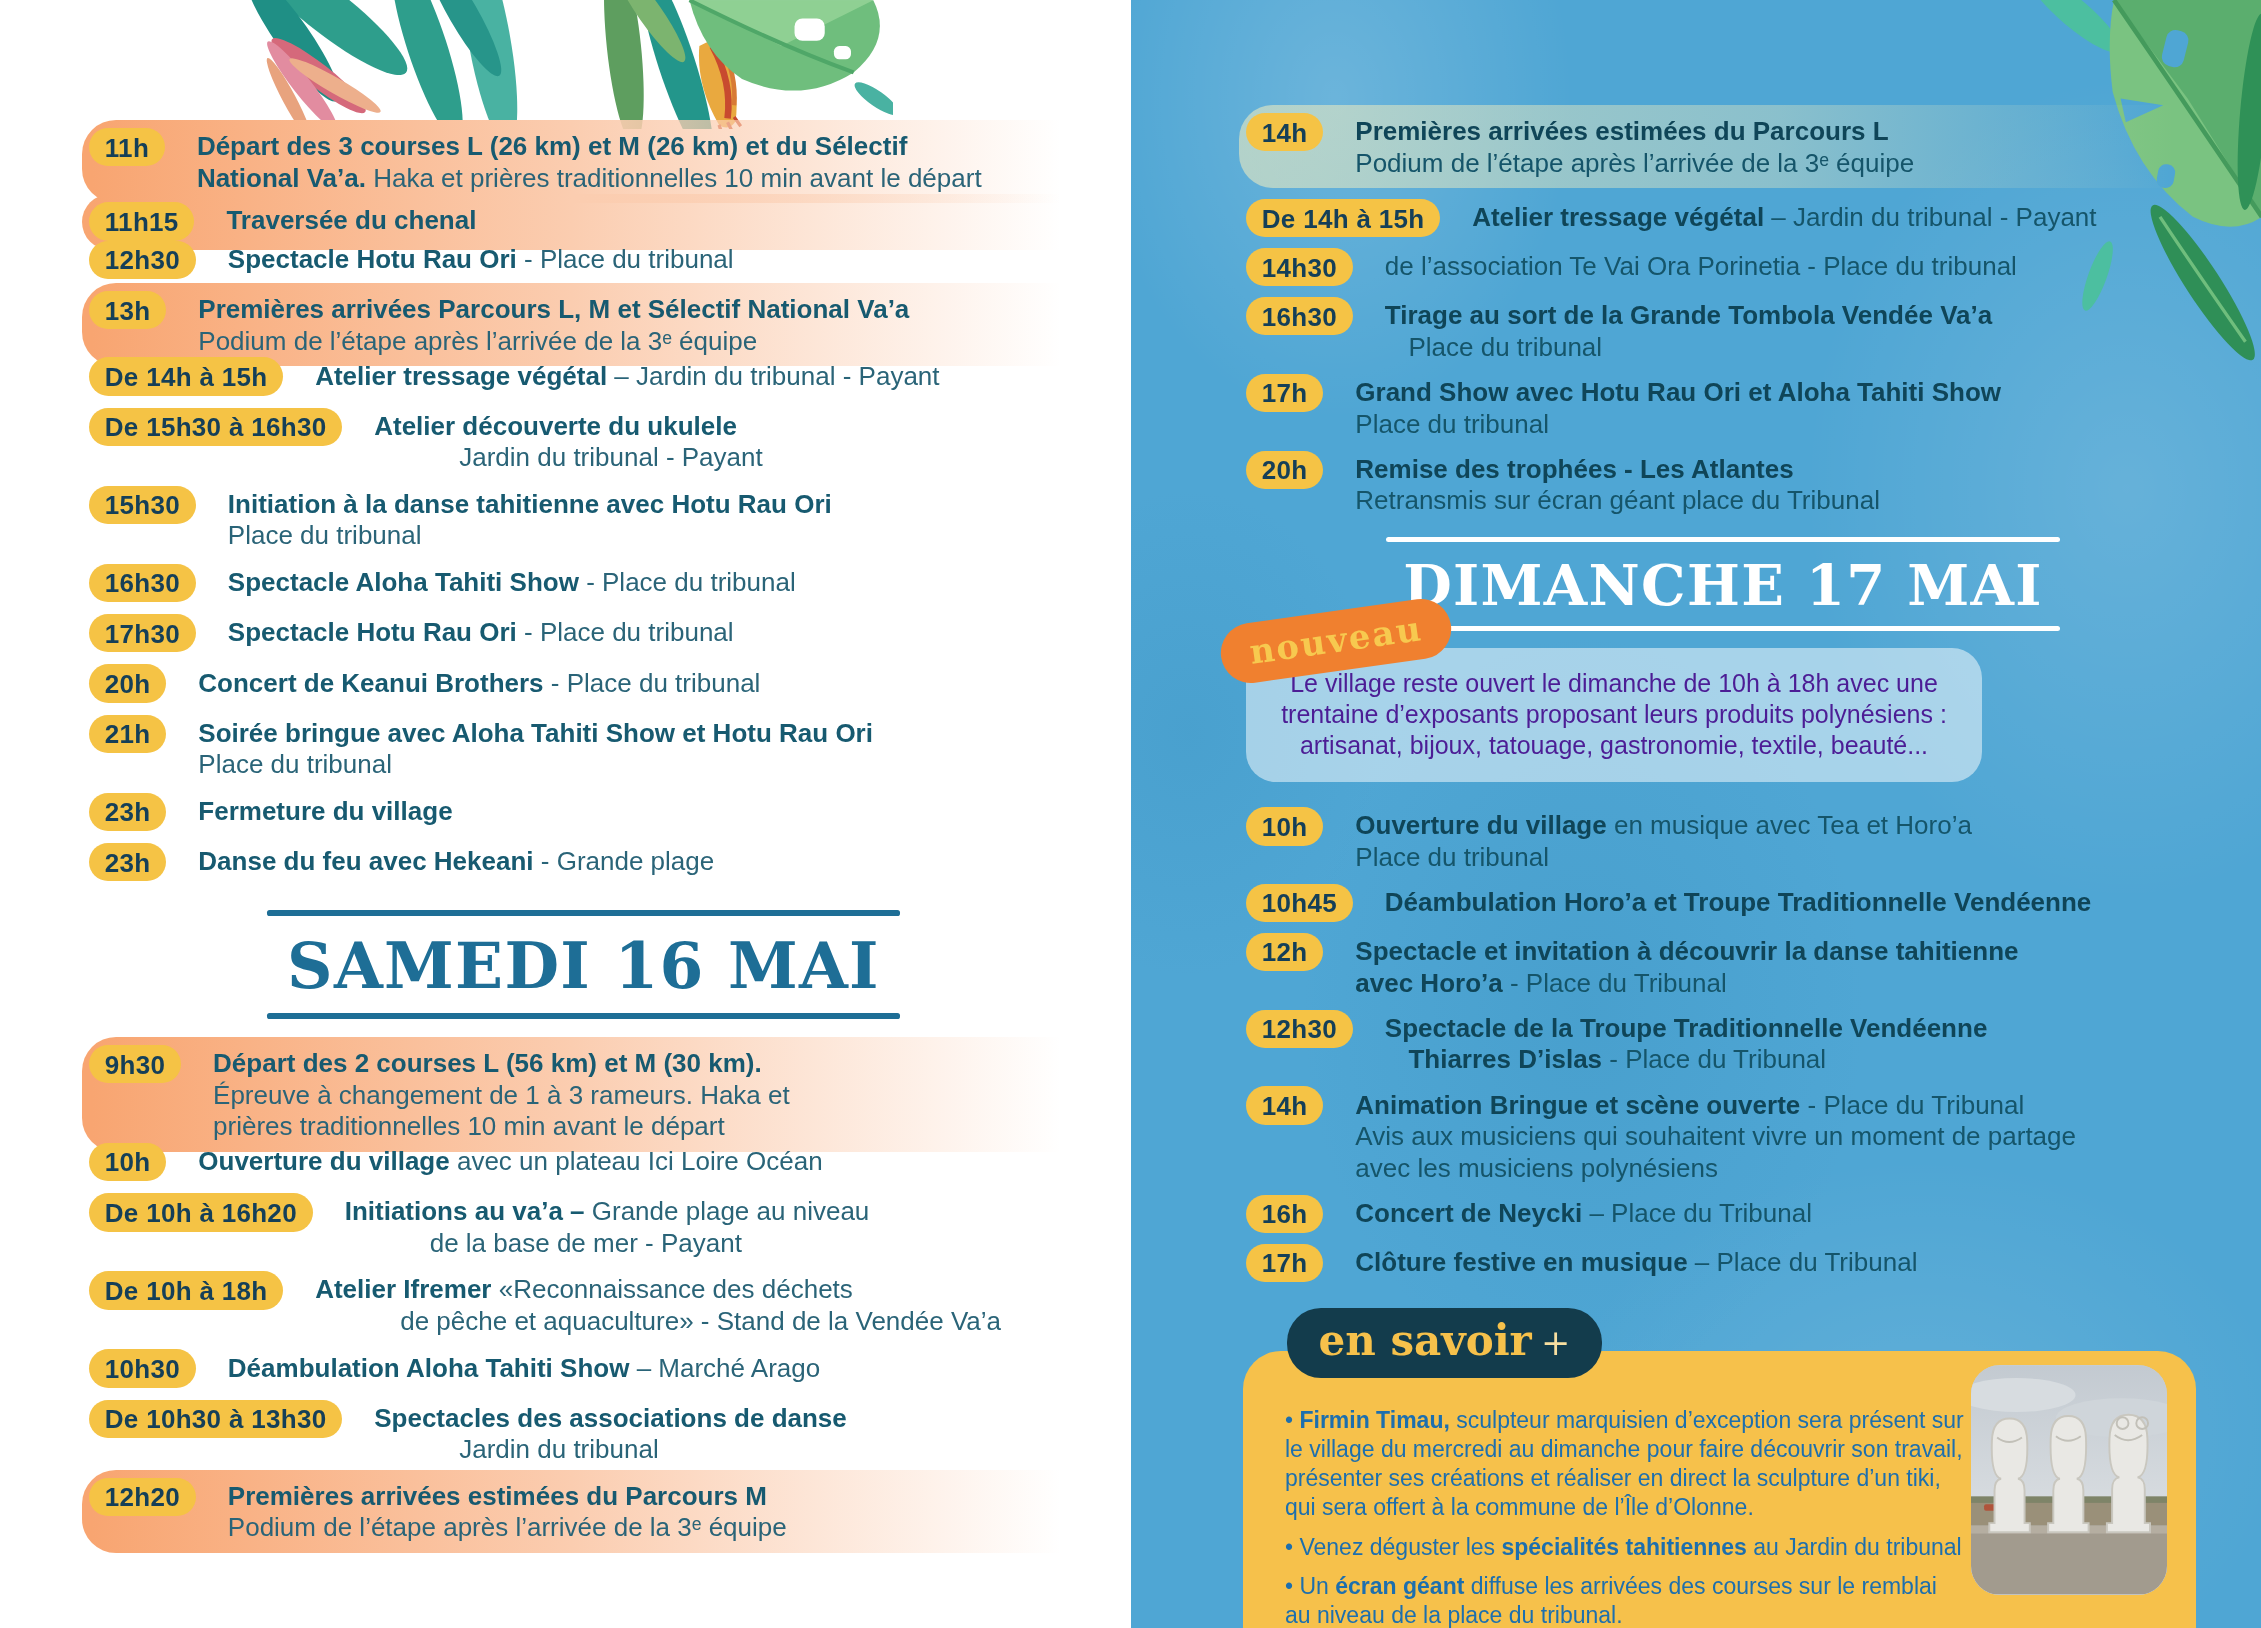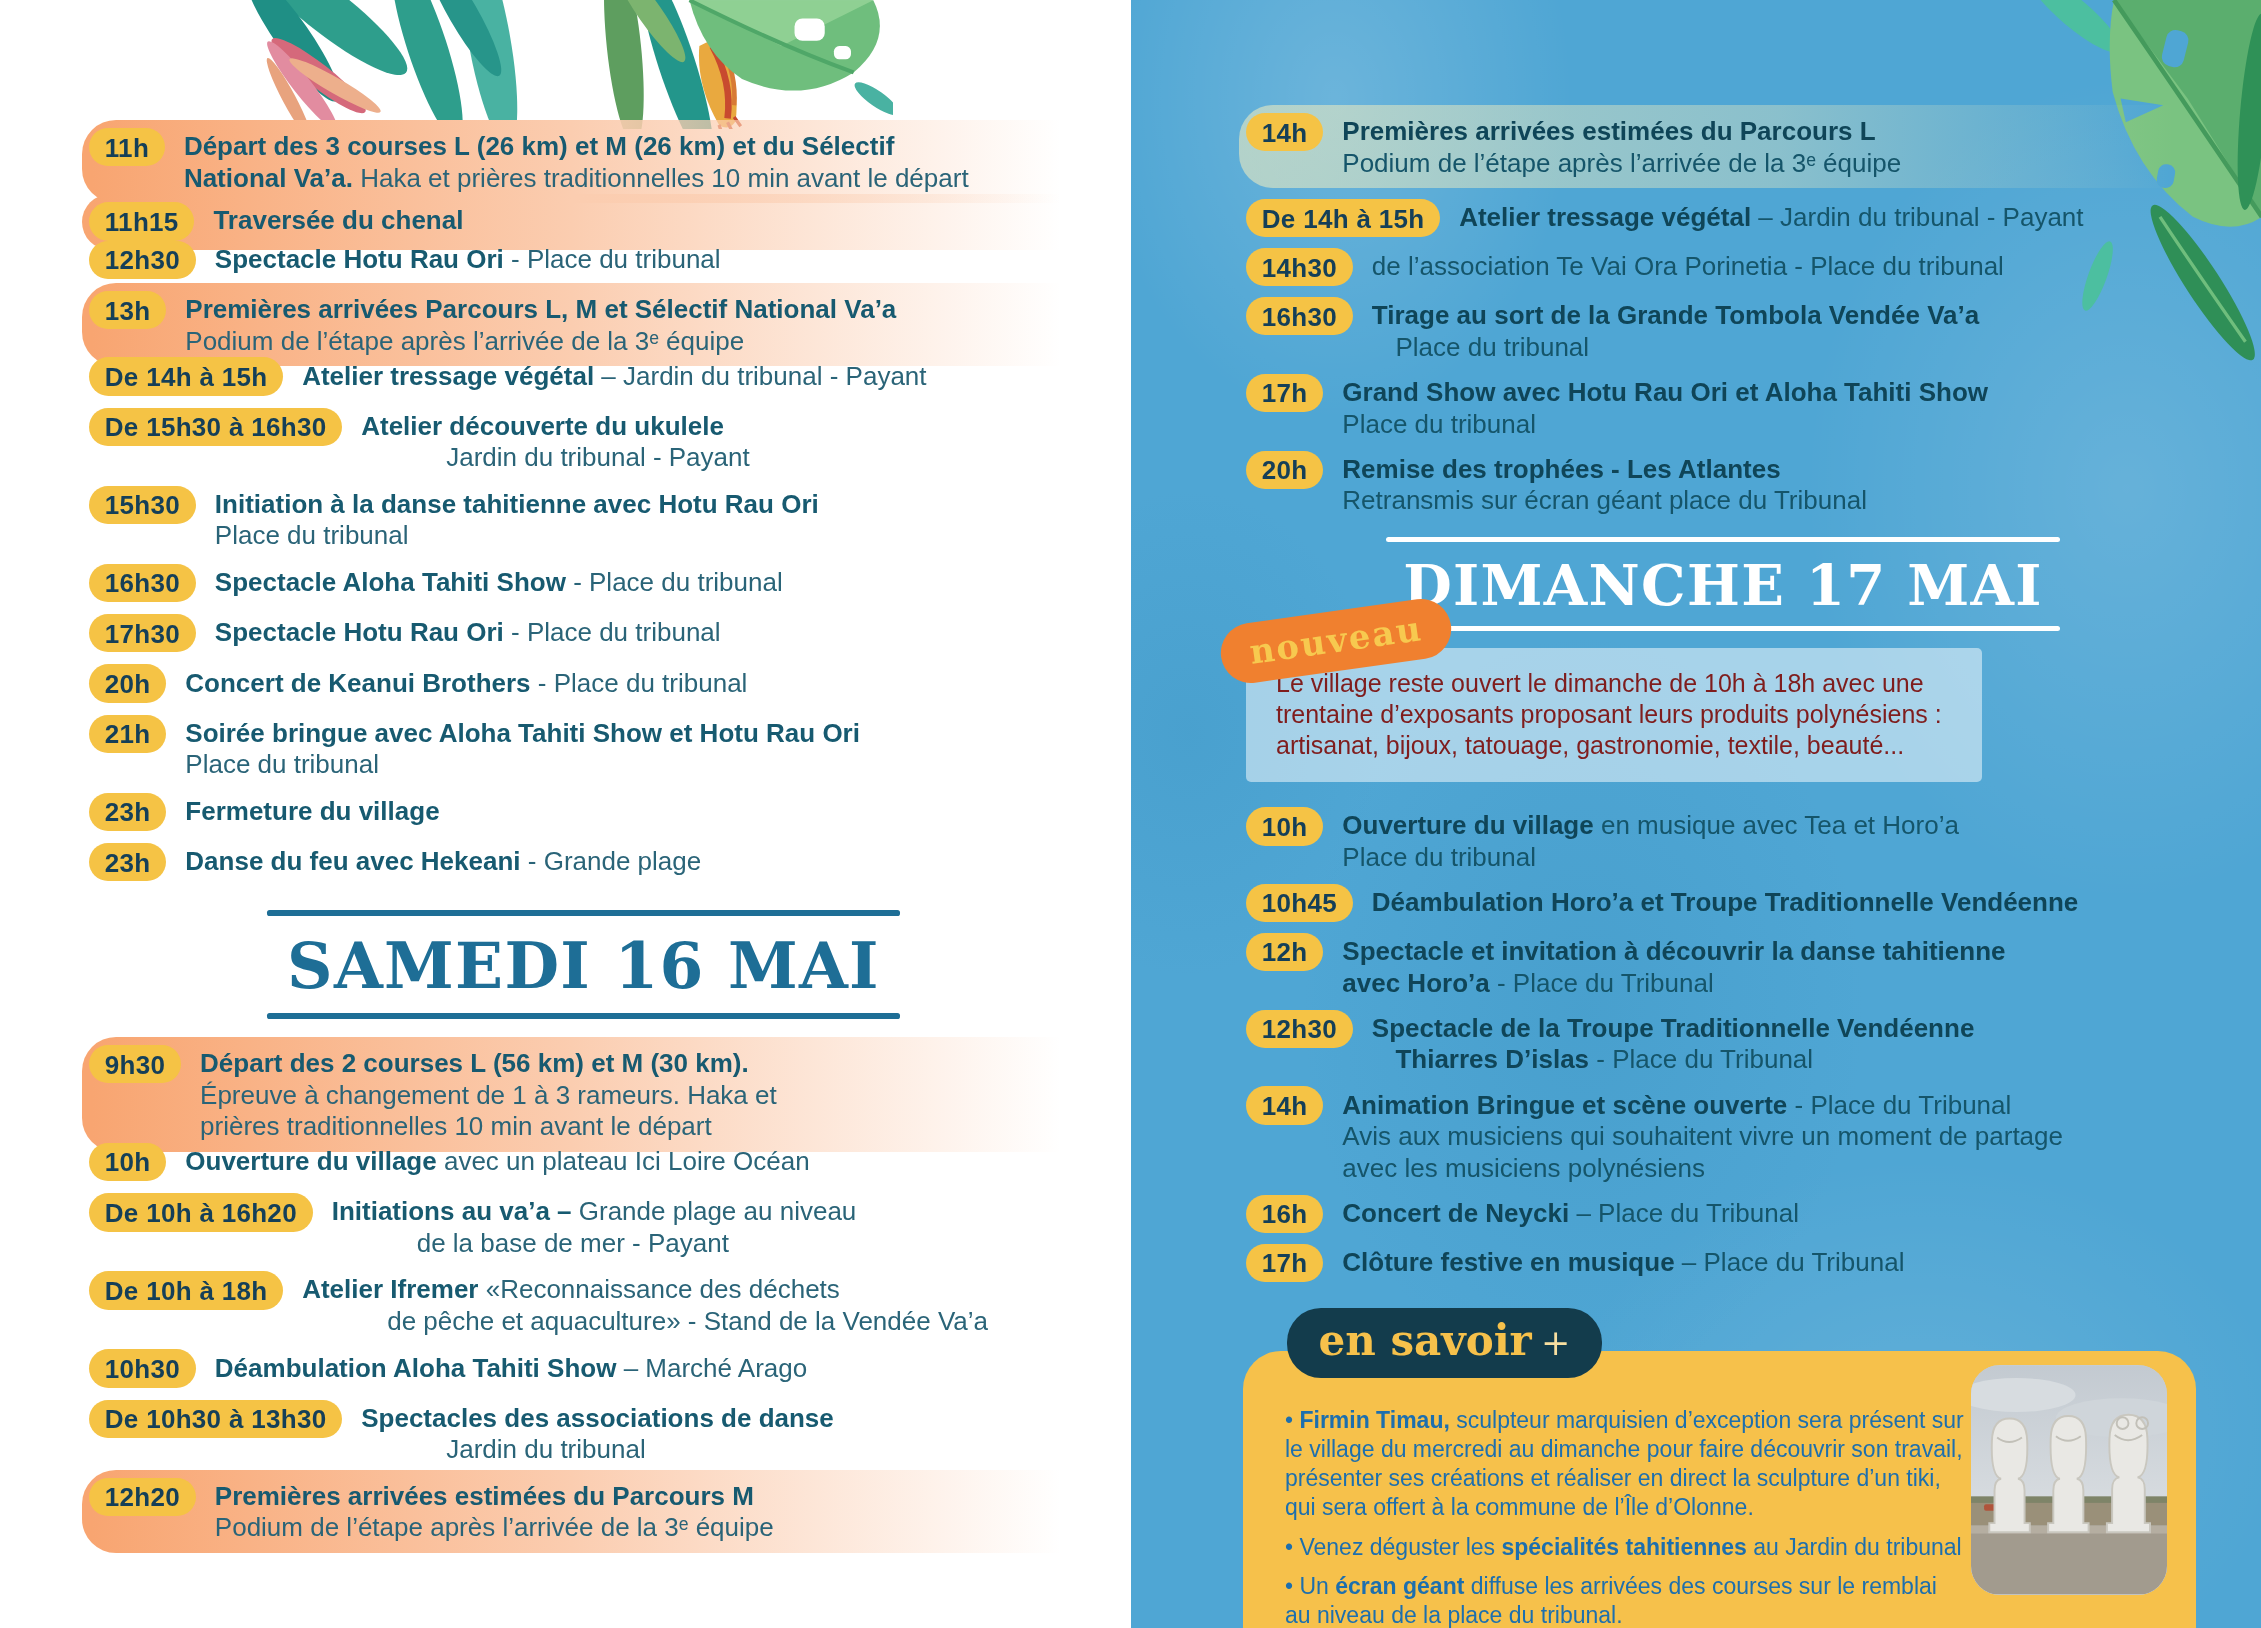--- a/index.html
+++ b/index.html
@@ -19,21 +19,21 @@
       radial-gradient(341px 460px at 18% 6%, rgba(255,255,255,0.16), rgba(255,255,255,0) 70%),
       radial-gradient(460px 591px at 88% 30%, rgba(255,255,255,0.13), rgba(255,255,255,0) 70%),
       radial-gradient(394px 525px at 40% 62%, rgba(31,120,166,0.14), rgba(31,120,166,0) 72%),
       radial-gradient(525px 394px at 70% 88%, rgba(255,255,255,0.10), rgba(255,255,255,0) 70%),
       radial-gradient(263px 328px at 5% 45%, rgba(31,120,166,0.12), rgba(31,120,166,0) 75%);
   }
   .content-left{position:relative;padding:128px 53px 0 89px;}
   .content-right{position:relative;padding:113px 62px 0 115px;}
 
   
-  .item{display:grid;grid-template-columns:max-content 1fr;column-gap:19px;align-items:start;margin-bottom:11.8px;}
+  .item{display:grid;grid-template-columns:max-content 1fr;column-gap:32px;align-items:start;margin-bottom:11.8px;}
   .content-right .item{margin-bottom:10.5px;}
   .pill{
     background:#F5C345;color:#153F58;font-weight:800;font-size:26px;line-height:1;
     padding:6.6px 15.8px 5.9px;border-radius:29px;white-space:nowrap;letter-spacing:0.3px;
   }
   .lines{padding-top:3.3px;min-width:0;}
   .line{font-size:26px;line-height:31.5px;color:#2A6478;}
   .line .b{font-weight:700;color:#175A70;}
   .content-right .line{color:#15556A;}
   .content-right .line .b{color:#0F4558;}
@@ -66,23 +66,23 @@
 
   
   .intro-wrap{position:relative;margin:17px 0 25px;}
   .nouveau{
     position:absolute;left:-26px;top:-37px;transform:rotate(-8deg);
     background:#F0802F;color:#F7C94F;
     font-family:"DejaVu Serif","Liberation Serif",serif;font-weight:700;
     font-size:34px;letter-spacing:2px;padding:9.2px 29px 10.5px;border-radius:31.5px;
   }
   .intro-box{
-    background:rgba(255,255,255,0.5);border-radius:5px;
+    background:rgba(255,255,255,0.5);border-radius:30px;
     width:676px;padding:19.7px 30px 21px;
-    font-size:25px;line-height:31px;color:#7f1d1d;
+    font-size:25px;line-height:31px;color:#4c1d95;text-align:center;
   }
 
   
   .info-box{
     position:absolute;left:112px;right:66px;top:1351px;bottom:-53px;
     background:#F6C14B;border-radius:38px;
     padding:55px 230px 39px 42px;box-sizing:border-box;
   }
   .info-tag{
     position:absolute;top:-43px;left:44px;

